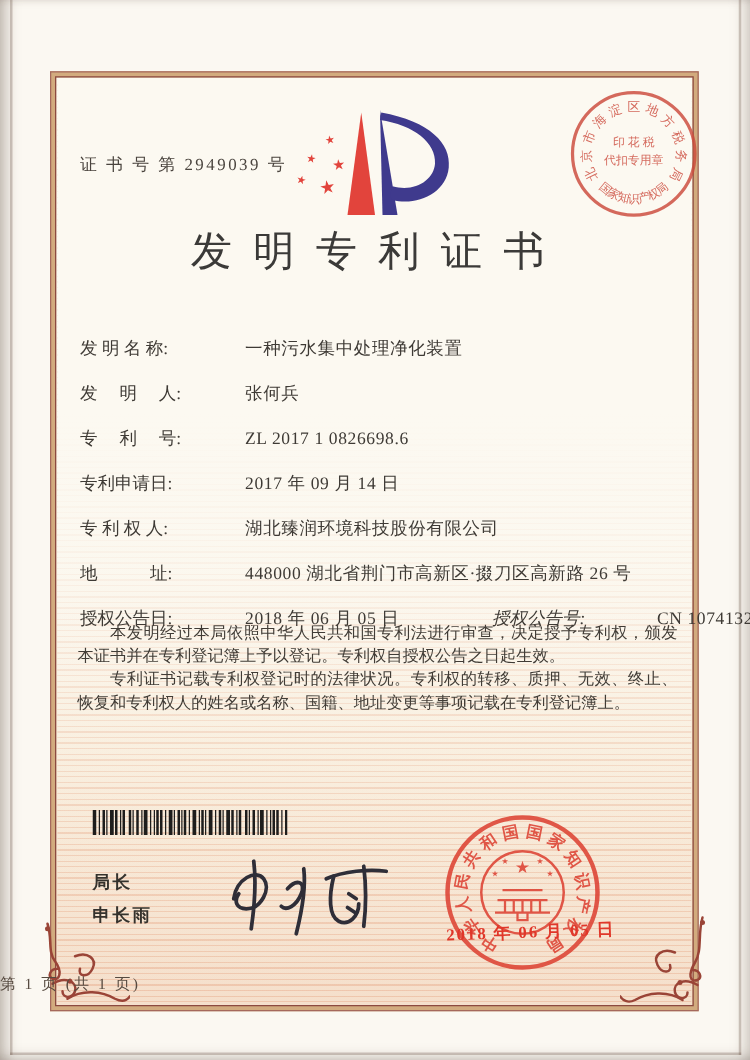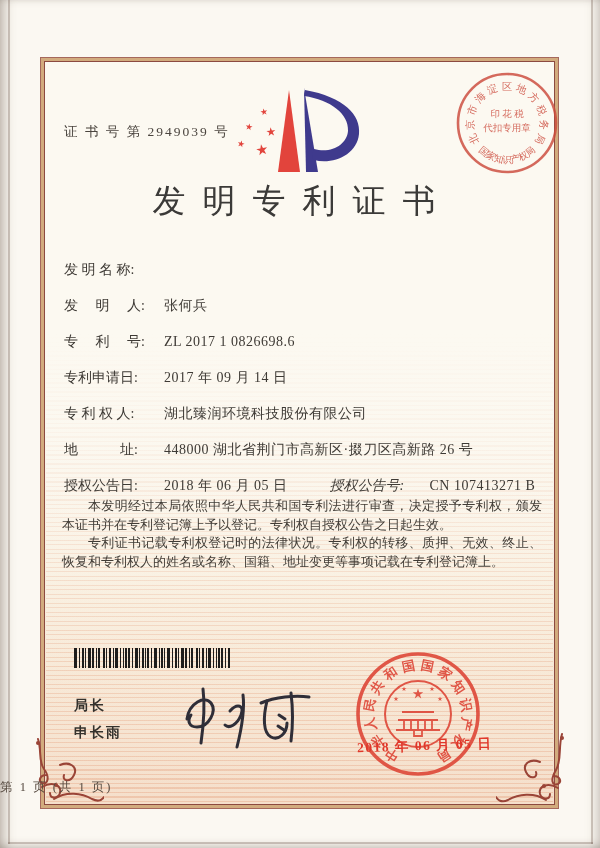--- a/index.html
+++ b/index.html
@@ -27,21 +27,21 @@
     background-image:
       linear-gradient(180deg,#fcf9f1 0%,#fcf9f1 36%,rgba(252,249,241,.78) 52%,rgba(252,249,241,.38) 66%,rgba(252,249,241,.10) 82%,rgba(252,249,241,0) 100%),
       repeating-linear-gradient(180deg,rgba(221,126,84,.26) 0px,rgba(221,126,84,.26) 1px,rgba(221,126,84,0) 1px,rgba(221,126,84,0) 4.5px);}
 
   .abs{position:absolute;}
   .cert-no{left:64px;top:102px;font-size:13.5px;letter-spacing:2px;color:#4a443e;margin-top:21px;}
   .title{left:0;right:0;top:179px;text-align:center;font-size:33px;
     letter-spacing:17px;padding-left:5px;color:#3b3a38;}
 
   .fields{left:64px;top:252px;width:482px;color:#3e3a35;font-size:14px;}
-  .f-row{height:36px;display:flex;align-items:center;white-space:nowrap;}
+  .f-row{height:36px;display:flex;align-items:flex-end;white-space:nowrap;gap:32px;}
   .f-label{display:inline-block;min-width:92px;}
   .f-value{margin-left:8px;letter-spacing:.5px;}
   .pair2{margin-left:42px;font-style:italic;}
 
   .body-text{left:62px;top:497px;width:480px;font-size:13px;line-height:18.5px;
     color:#413c36;text-align:justify;}
   .body-text p{margin:0;text-indent:2em;}
 
   .signer{left:74px;font-family:"Liberation Sans","DejaVu Sans",sans-serif;
     font-weight:600;font-size:14px;color:#35322d;letter-spacing:2px;}
@@ -113,20 +113,21 @@
     <use href="#star10" transform="translate(13,60) scale(0.36) rotate(14)"></use>
     <use href="#star10" transform="translate(34,66) scale(0.58) rotate(-10)"></use>
   </g>
 </svg>
 
 <div class="abs title">发明专利证书</div>
 
 <div class="abs fields">
   <div class="f-row">
     <span class="f-label">发 明 名 称:</span>
+    <span class="f-value">一种污水集中处理净化装置</span>
   </div>
   <div class="f-row">
     <span class="f-label">发　 明 　人:</span>
     <span class="f-value">张何兵</span>
   </div>
   <div class="f-row">
     <span class="f-label">专　 利 　号:</span>
     <span class="f-value">ZL 2017 1 0826698.6</span>
   </div>
   <div class="f-row">

